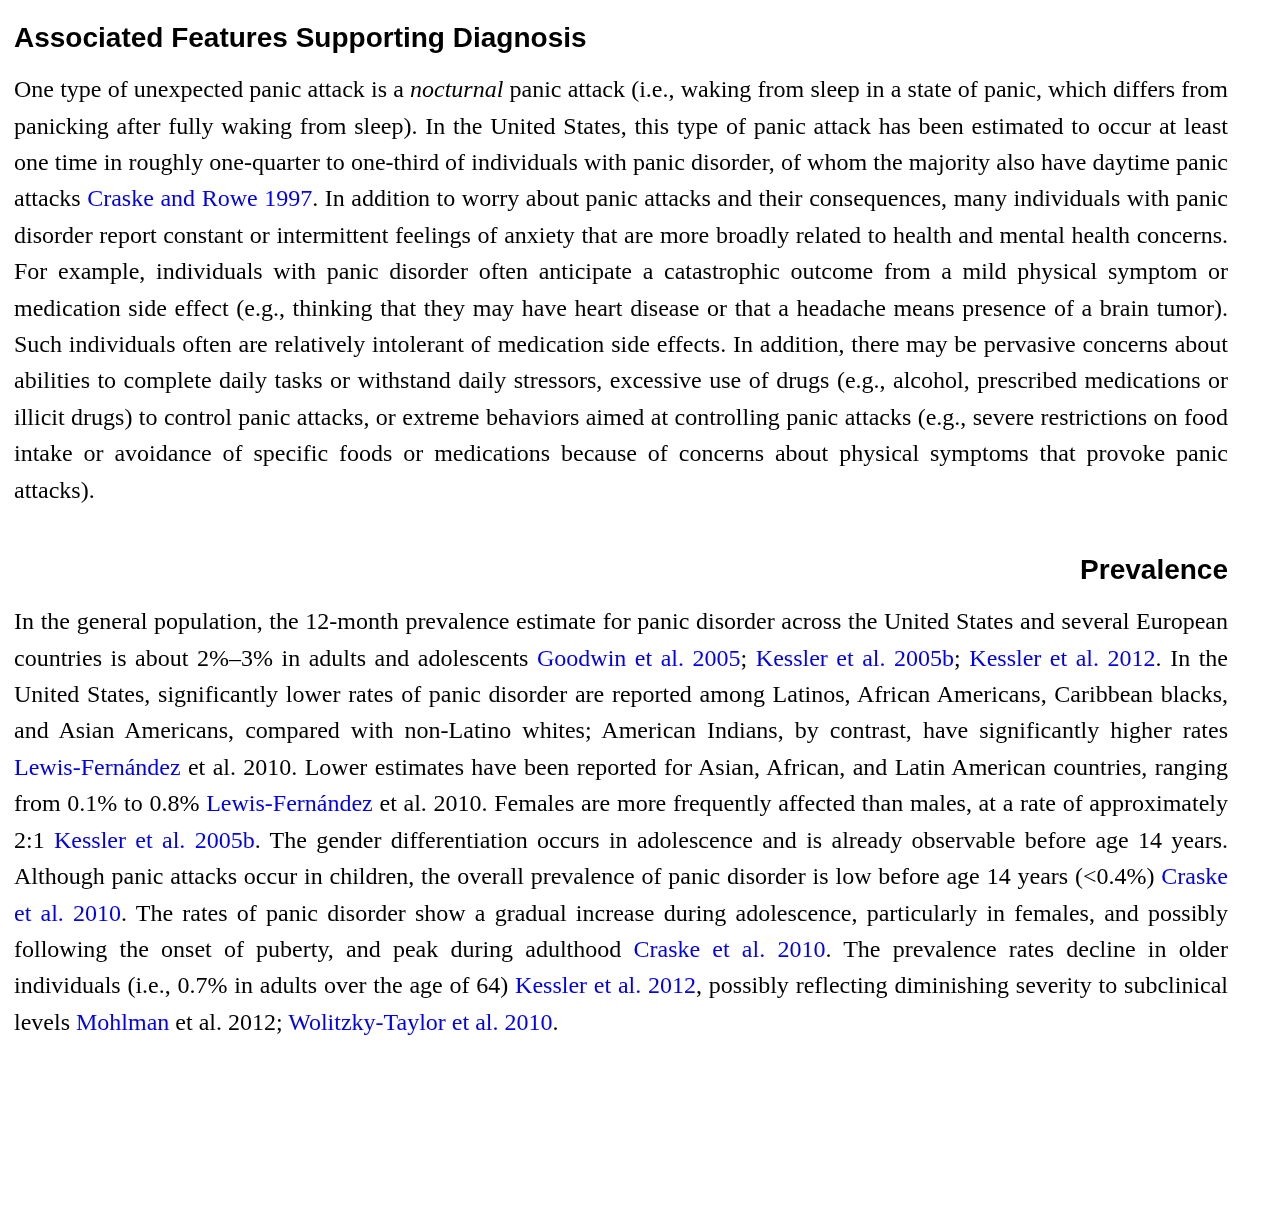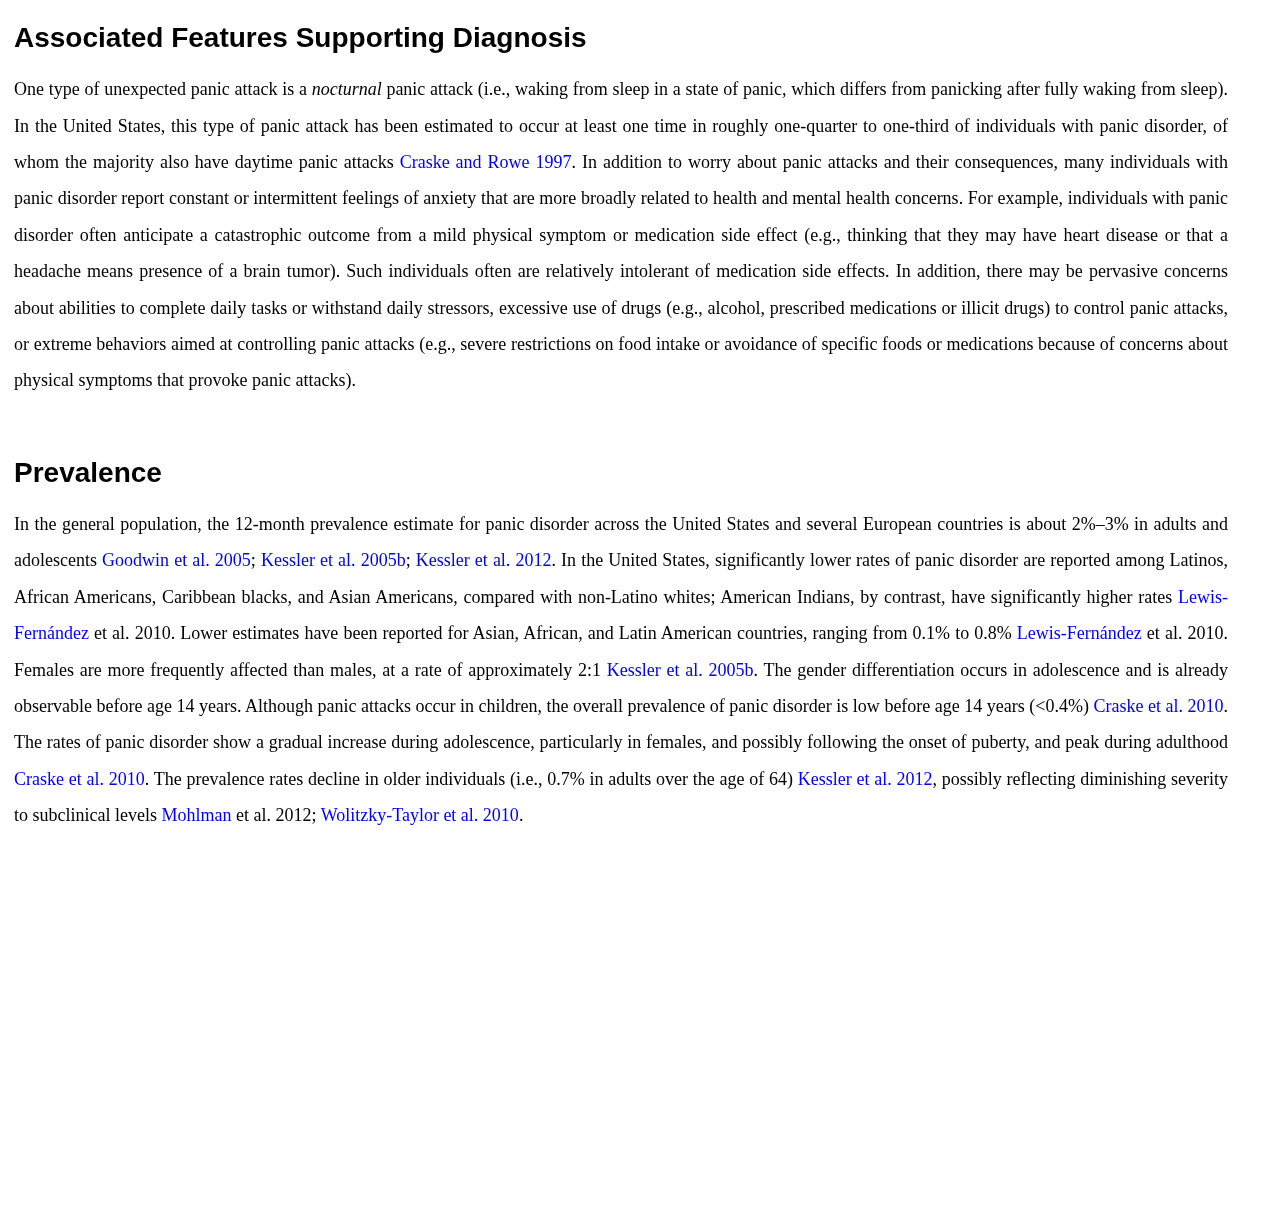--- a/index.html
+++ b/index.html
@@ -27,25 +27,26 @@
   .section-heading {
     font-family: "Liberation Sans", sans-serif;
     font-weight: 700;
     font-size: 28px;
     line-height: 1.15;
     color: var(--text-color);
     margin: 0 0 17px 0;
     letter-spacing: 0px;
   }
   .section + .section .section-heading {
-    margin-top: 58px;
+    margin-top: 46px;
+    text-align: right;
   }
   .body-paragraph {
     font-family: "Liberation Serif", "DejaVu Serif", serif;
-    font-size: 18px;
+    font-size: 24px;
     line-height: 36.4px;
     text-align: justify;
     margin: 0;
     color: var(--text-color);
   }
   .body-paragraph a.cite-link {
     color: var(--link-color);
     text-decoration: none;
     cursor: pointer;
   }

